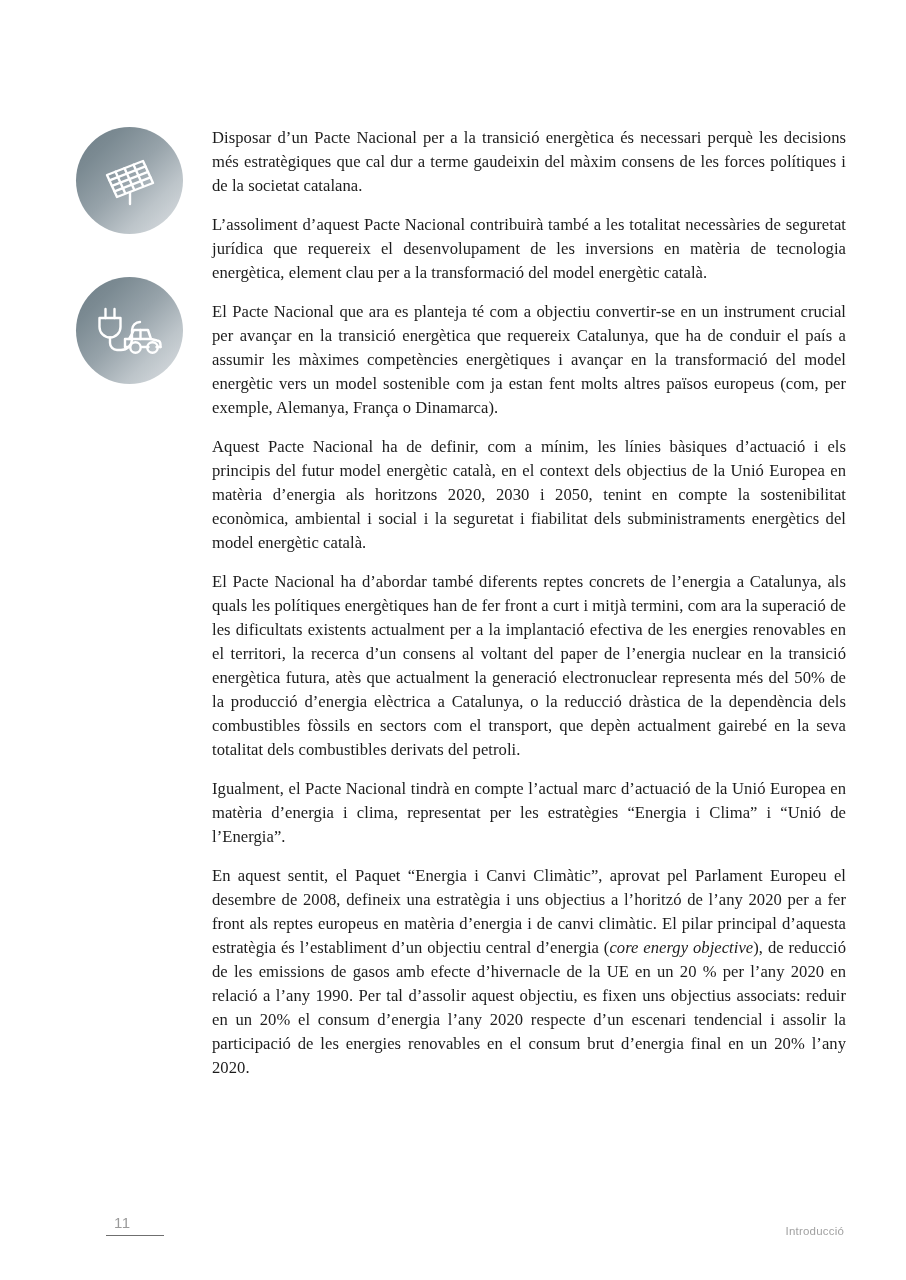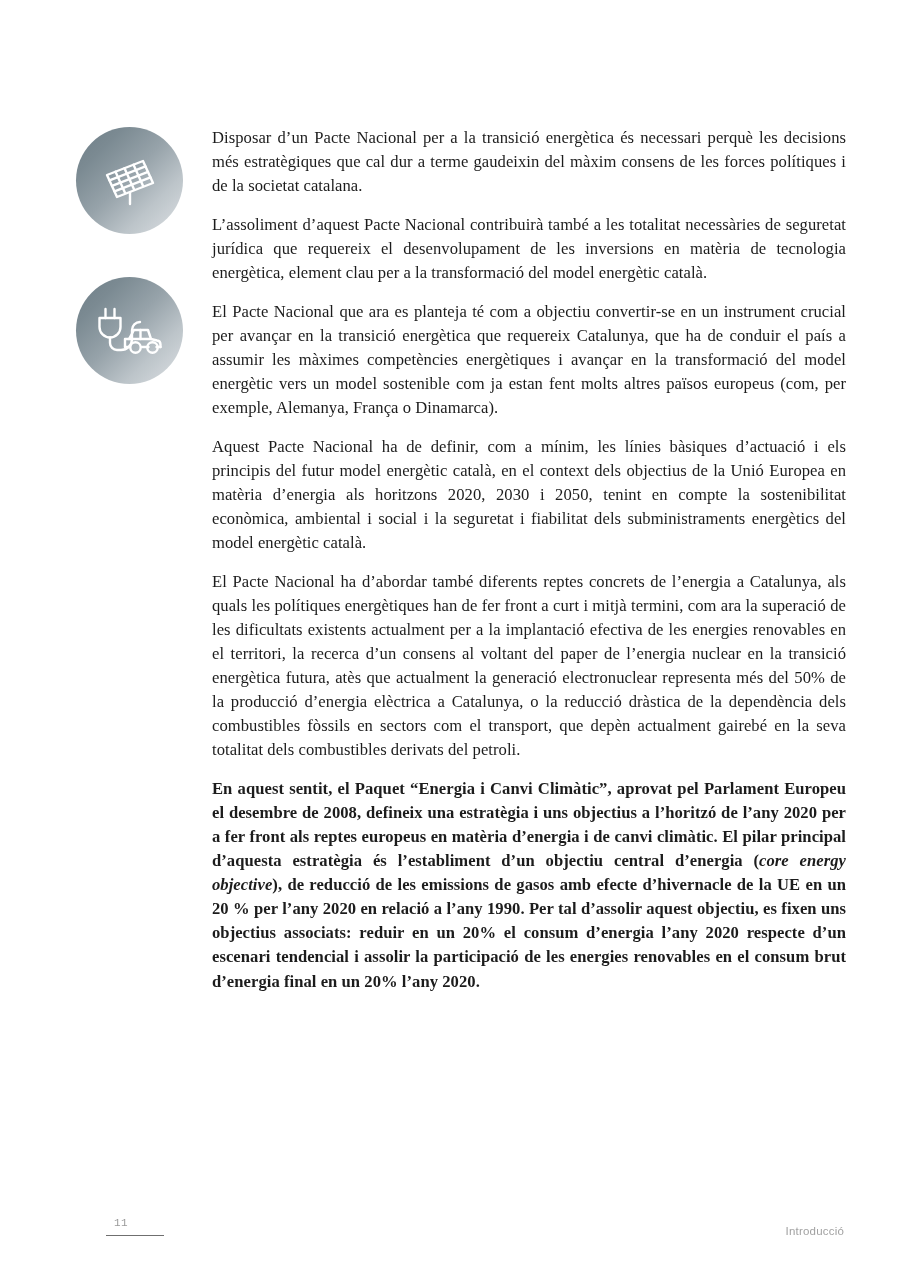--- a/index.html
+++ b/index.html
@@ -58,36 +58,35 @@
     font-size: 16.6px;
     line-height: 24.1px;
     color: #1c1c1c;
     text-align: justify;
     text-justify: inter-word;
     hyphens: manual;
     letter-spacing: 0.05px;
   }
   p.para:last-child {
     margin-bottom: 7px;
-    font-weight: bold;
   }
   em {
     font-style: italic;
   }
 
   
   .footer-left {
     position: absolute;
     left: 106px;
     top: 1216px;
     width: 150px;
   }
   .folio {
-    font-family: Liberation Mono, monospace;
-    font-size: 11px;
+    font-family: Liberation Sans, sans-serif;
+    font-size: 15px;
     color: #9a9a9a;
     letter-spacing: 0.4px;
     line-height: 14px;
     padding-left: 8px;
   }
   .folio-rule {
     margin-top: 5px;
     width: 58px;
     height: 1px;
     background: #6f6f6f;
@@ -152,20 +151,21 @@
 
   </div>
 
   <div class="content">
 
     <p class="para">Disposar d’un Pacte Nacional per a la transició energètica és necessari perquè les decisions més estratègiques que cal dur a terme gaudeixin del màxim consens de les forces polítiques i de la societat catalana.</p>
     <p class="para">L’assoliment d’aquest Pacte Nacional contribuirà també a les totalitat necessàries de seguretat jurídica que requereix el desenvolupament de les inversions en matèria de tecnologia energètica, element clau per a la transformació del model energètic català.</p>
     <p class="para">El Pacte Nacional que ara es planteja té com a objectiu convertir-se en un instrument crucial per avançar en la transició energètica que requereix Catalunya, que ha de conduir el país a assumir les màximes competències energètiques i avançar en la transformació del model energètic vers un model sostenible com ja estan fent molts altres països europeus (com, per exemple, Alemanya, França o Dinamarca).</p>
     <p class="para">Aquest Pacte Nacional ha de definir, com a mínim, les línies bàsiques d’actuació i els principis del futur model energètic català, en el context dels objectius de la Unió Europea en matèria d’energia als horitzons 2020, 2030 i 2050, tenint en compte la sostenibilitat econòmica, ambiental i social i la seguretat i fiabilitat dels subministraments energètics del model energètic català.</p>
     <p class="para">El Pacte Nacional ha d’abordar també diferents reptes concrets de l’energia a Catalunya, als quals les polítiques energètiques han de fer front a curt i mitjà termini, com ara la superació de les dificultats existents actualment per a la implantació efectiva de les energies renovables en el territori, la recerca d’un consens al voltant del paper de l’energia nuclear en la transició energètica futura, atès que actualment la generació electronuclear representa més del 50% de la producció d’energia elèctrica a Catalunya, o la reducció dràstica de la dependència dels combustibles fòssils en sectors com el transport, que depèn actualment gairebé en la seva totalitat dels combustibles derivats del petroli.</p>
+    <p class="para">Igualment, el Pacte Nacional tindrà en compte l’actual marc d’actuació de la Unió Europea en matèria d’energia i clima, representat per les estratègies “Energia i Clima” i “Unió de l’Energia”.</p>
 
     <p class="para">
       <span>En aquest sentit, el Paquet “Energia i Canvi Climàtic”, aprovat pel Parlament Europeu el desembre de 2008, defineix una estratègia i uns objectius a l’horitzó de l’any 2020 per a fer front als reptes europeus en matèria d’energia i de canvi climàtic. El pilar principal d’aquesta estratègia és l’establiment d’un objectiu central d’energia (</span><em>core energy objective</em><span>), de reducció de les emissions de gasos amb efecte d’hivernacle de la UE en un 20 % per l’any 2020 en relació a l’any 1990. Per tal d’assolir aquest objectiu, es fixen uns objectius associats: reduir en un 20% el consum d’energia l’any 2020 respecte d’un escenari tendencial i assolir la participació de les energies renovables en el consum brut d’energia final en un 20% l’any 2020.</span>
     </p>
 
   </div>
 
   <div class="footer-left">
     <div class="folio">11</div>
     <div class="folio-rule"></div>

